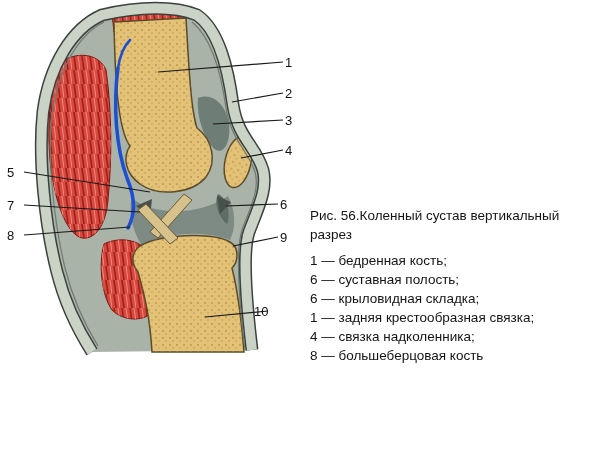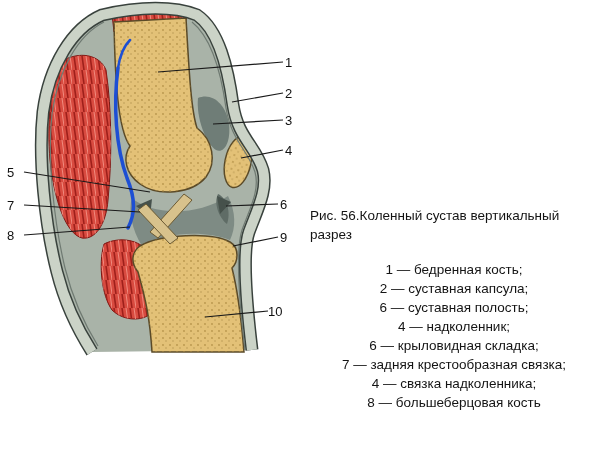--- a/index.html
+++ b/index.html
@@ -9,22 +9,22 @@
   }
   #art{position:absolute;left:0;top:0;}
   .marker{
     position:absolute;font-size:13px;line-height:13px;color:#111;
     font-family:"Liberation Sans",sans-serif;
   }
   #textblock{
     position:absolute;left:310px;top:206px;width:288px;
     font-size:13.5px;line-height:19px;color:#141414;
   }
-  .caption{margin:0 0 16px 0;}
-  .legend-row{white-space:nowrap;text-align:center;}
+  .caption{margin:0 0 7px 0;}
+  .legend-row{white-space:nowrap;}
 </style>
 </head>
 <body>
 
 <div id="stage">
 
   <svg id="art" width="600" height="450" viewBox="0 0 600 450">
     <defs>
       <pattern id="boneDots" width="7" height="7" patternUnits="userSpaceOnUse">
         <circle cx="2" cy="2" r="0.9" fill="#a8863c" opacity="0.75"></circle>
@@ -128,27 +128,25 @@
 
   <span class="marker" style="left:285px;top:56px;">1</span>
   <span class="marker" style="left:285px;top:87px;">2</span>
   <span class="marker" style="left:285px;top:114px;">3</span>
   <span class="marker" style="left:285px;top:144px;">4</span>
   <span class="marker" style="left:7px;top:166px;">5</span>
   <span class="marker" style="left:280px;top:198px;">6</span>
   <span class="marker" style="left:7px;top:199px;">7</span>
   <span class="marker" style="left:7px;top:229px;">8</span>
   <span class="marker" style="left:280px;top:231px;">9</span>
-  <span class="marker" style="left:268px;top:305px;text-align:center;">10</span>
+  <span class="marker" style="left:254px;top:305px;text-align:center;">10</span>
 
   <div id="textblock">
     <p class="caption">Рис. 56.Коленный сустав вертикальный разрез</p>
     <div class="legend-row">1 — бедренная кость;</div>
-    <div class="legend-row">2 — суставная капсула;</div>
     <div class="legend-row">6 — суставная полость;</div>
-    <div class="legend-row">4 — надколенник;</div>
     <div class="legend-row">6 — крыловидная складка;</div>
-    <div class="legend-row">7 — задняя крестообразная связка;</div>
+    <div class="legend-row">1 — задняя крестообразная связка;</div>
     <div class="legend-row">4 — связка надколенника;</div>
     <div class="legend-row">8 — большеберцовая кость</div>
   </div>
 
 </div>
 
 </body></html>

